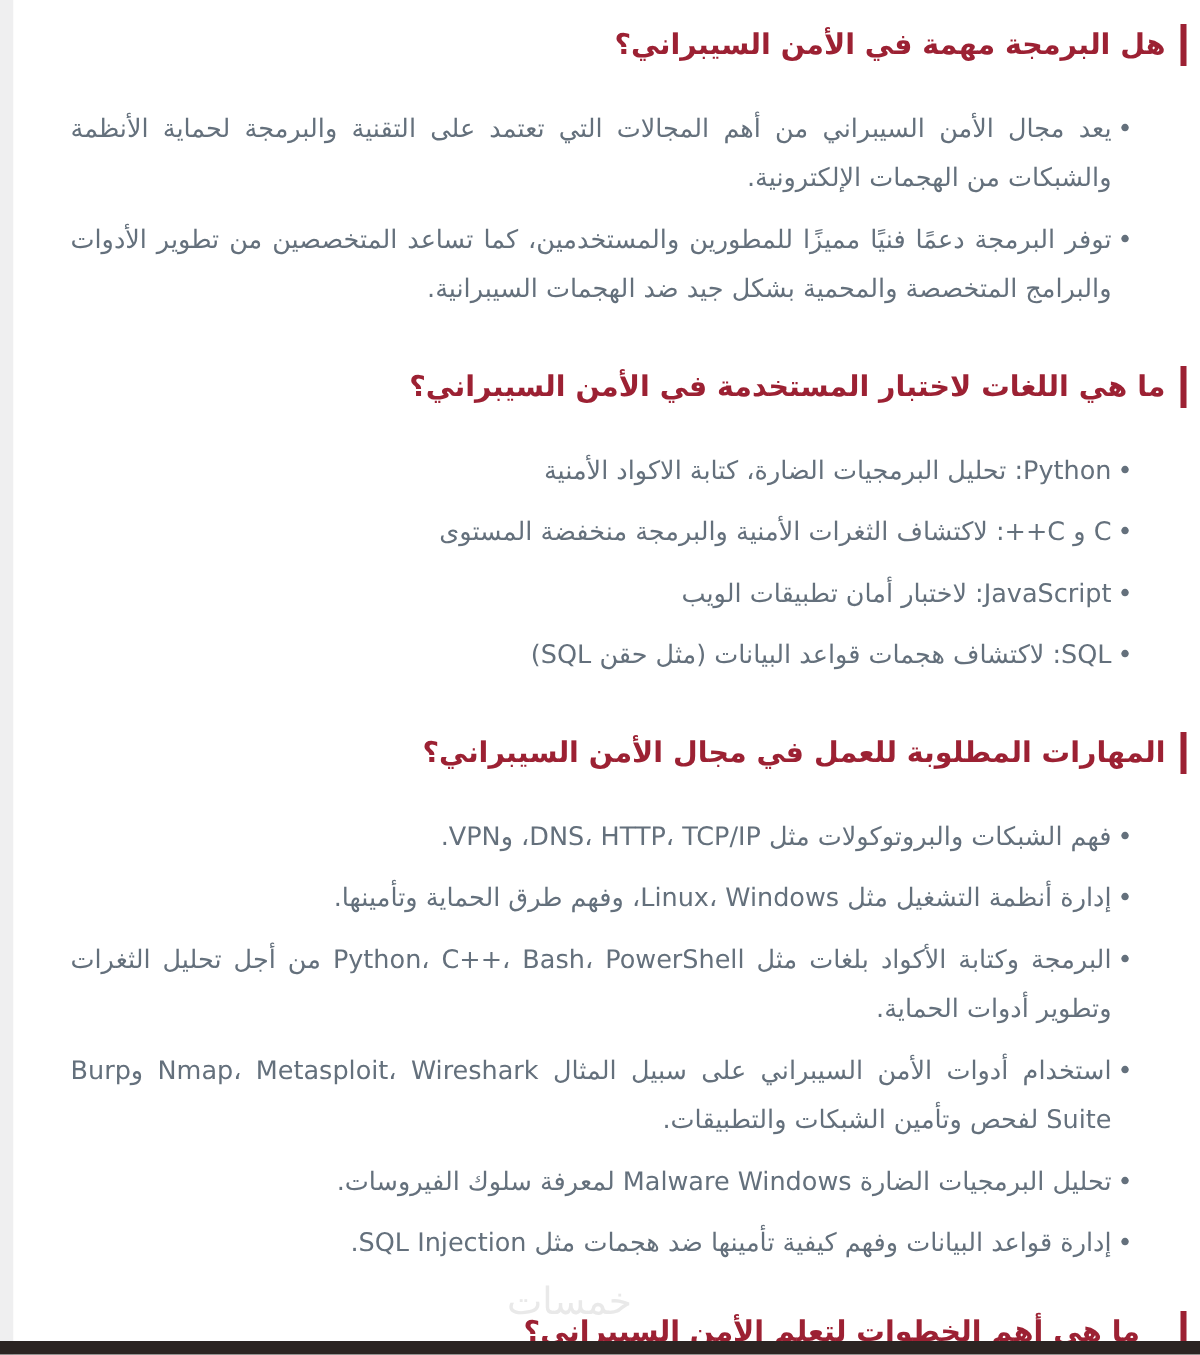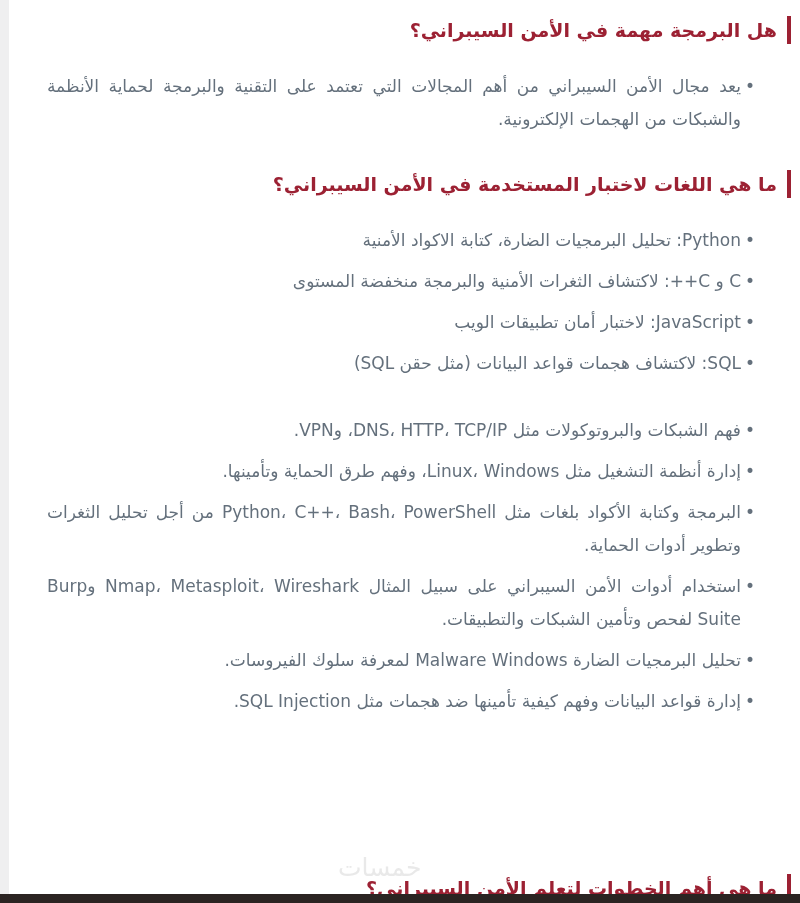--- a/index.html
+++ b/index.html
@@ -29,53 +29,55 @@
   ul.blist li::before{
     content:"\2022";position:absolute;right:-14px;top:0;color:#64707c;
   }
   .watermark{
     position:absolute;left:338px;top:853px;font-size:25px;color:#e9e9e9;
     letter-spacing:1px;z-index:1;
   }
   h2.sec-clipped{
     position:absolute;top:874px;right:9px;left:38px;margin:0;
     color:#9c2133;font-size:19px;line-height:28px;font-weight:bold;
-    border-right:4px solid #9c2133;padding-right:10px;text-align:right;
+    border-right:4px solid #9c2133;padding-right:27px;text-align:right;
     z-index:2;white-space:nowrap;
   }
   .bottom-bar{
     position:absolute;left:0;bottom:0;width:800px;height:9px;
     background:#2b2422;z-index:6;
   }
 </style>
 </head>
 <body>
 
 <div class="gutter"></div>
 
 <main class="content">
 
   <section>
     <h2 class="sec">هل البرمجة مهمة في الأمن السيبراني؟</h2>
     <ul class="blist">
       <li>يعد مجال الأمن السيبراني من أهم المجالات التي تعتمد على التقنية والبرمجة لحماية الأنظمة والشبكات من الهجمات الإلكترونية.</li>
+      <li>توفر البرمجة دعمًا فنيًا مميزًا للمطورين والمستخدمين، كما تساعد المتخصصين من تطوير الأدوات والبرامج المتخصصة والمحمية بشكل جيد ضد الهجمات السيبرانية.</li>
     </ul>
   </section>
 
   <section>
     <h2 class="sec">ما هي اللغات لاختبار المستخدمة في الأمن السيبراني؟</h2>
     <ul class="blist">
       <li>Python: تحليل البرمجيات الضارة، كتابة الاكواد الأمنية</li>
       <li>C و C++: لاكتشاف الثغرات الأمنية والبرمجة منخفضة المستوى</li>
       <li>JavaScript: لاختبار أمان تطبيقات الويب</li>
       <li>SQL: لاكتشاف هجمات قواعد البيانات (مثل حقن SQL)</li>
     </ul>
   </section>
 
   <section>
+    <h2 class="sec">المهارات المطلوبة للعمل في مجال الأمن السيبراني؟</h2>
     <ul class="blist">
       <li>فهم الشبكات والبروتوكولات مثل DNS، HTTP، TCP/IP، وVPN.</li>
       <li>إدارة أنظمة التشغيل مثل Linux، Windows، وفهم طرق الحماية وتأمينها.</li>
       <li>البرمجة وكتابة الأكواد بلغات مثل Python، C++، Bash، PowerShell من أجل تحليل الثغرات وتطوير أدوات الحماية.</li>
       <li>استخدام أدوات الأمن السيبراني على سبيل المثال Nmap، Metasploit، Wireshark وBurp Suite لفحص وتأمين الشبكات والتطبيقات.</li>
       <li>تحليل البرمجيات الضارة Malware Windows لمعرفة سلوك الفيروسات.</li>
       <li>إدارة قواعد البيانات وفهم كيفية تأمينها ضد هجمات مثل SQL Injection.</li>
     </ul>
   </section>
 

